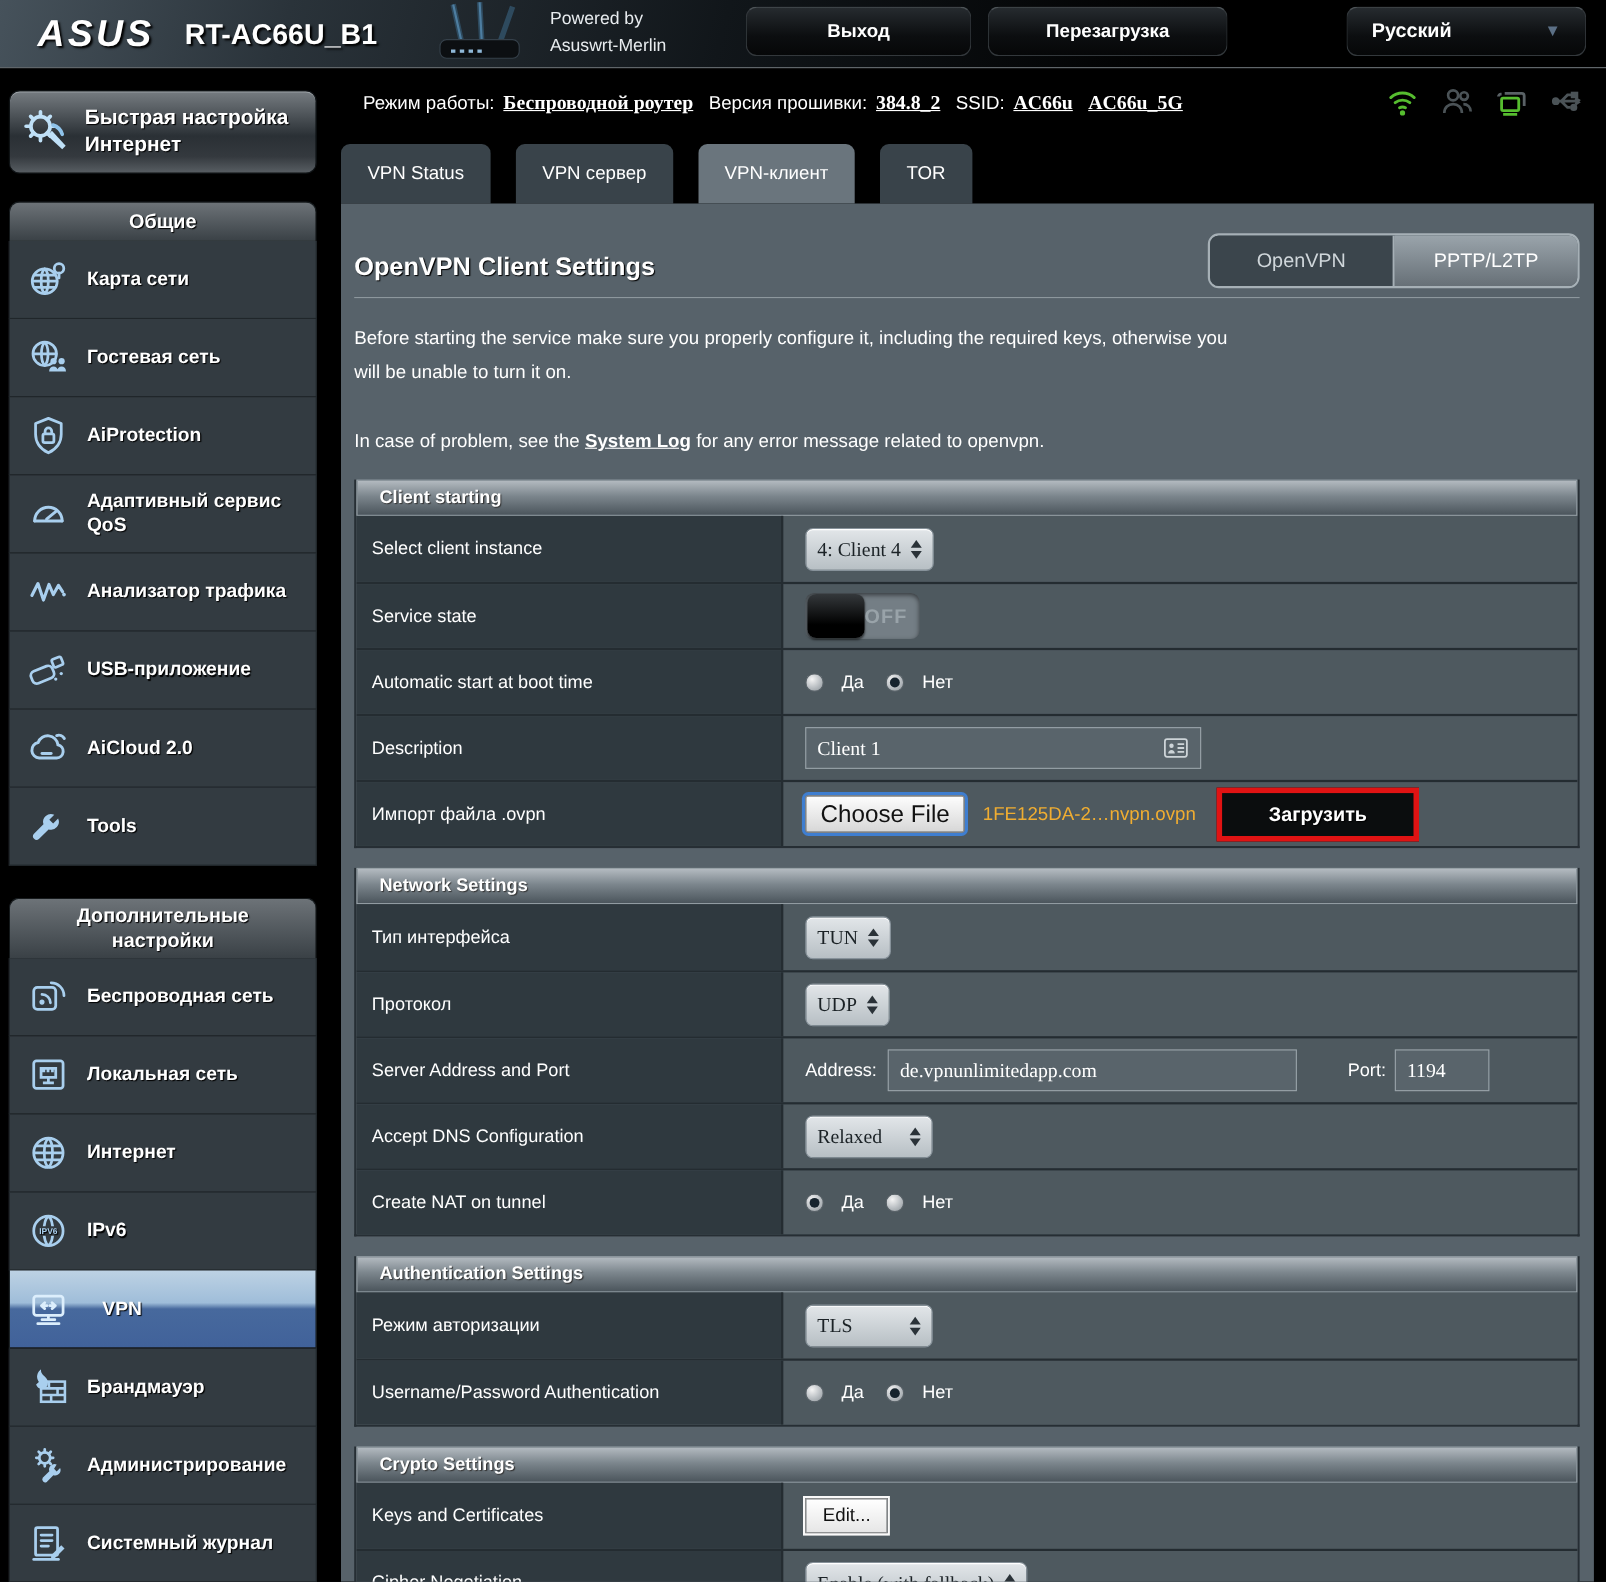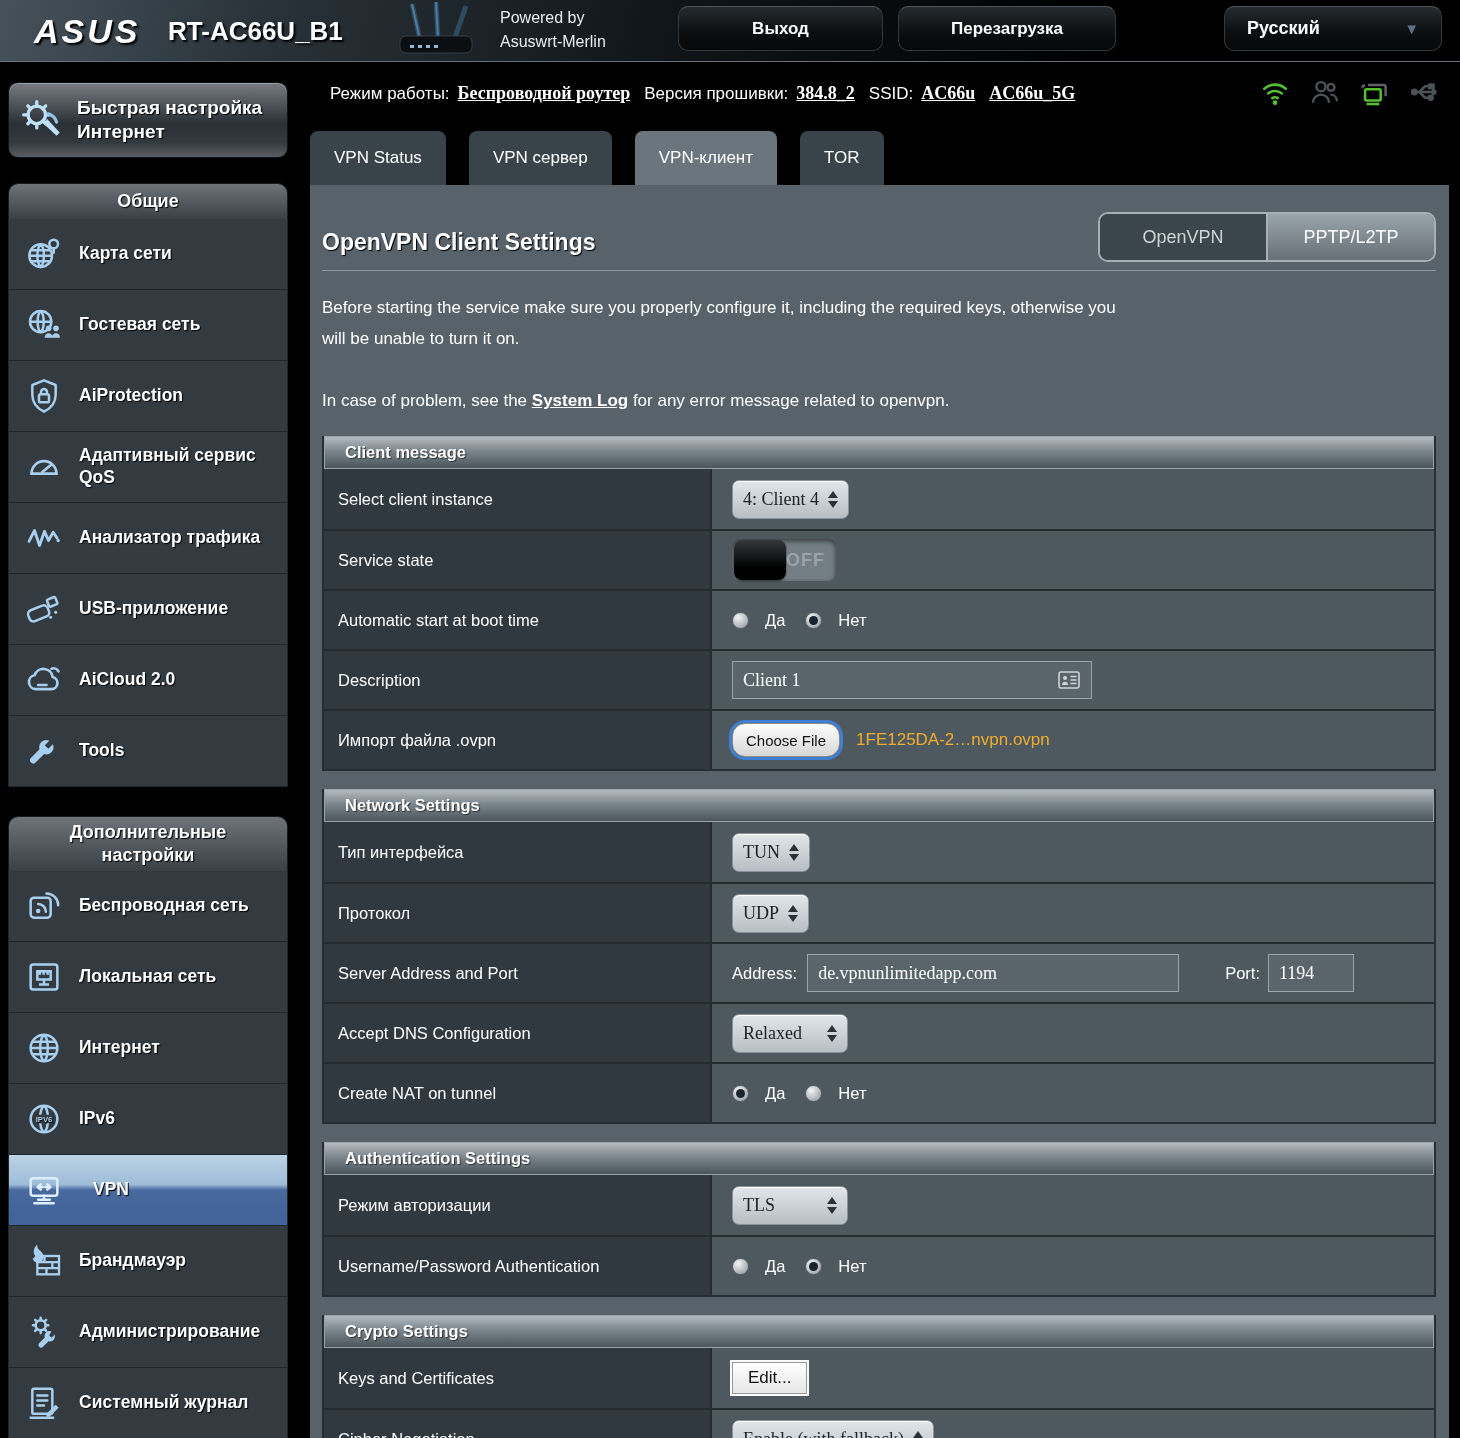--- a/index.html
+++ b/index.html
@@ -90,22 +90,22 @@
   .radio .dot { width:9px; height:9px; border-radius:50%; background:#17242e; }
   .radio-lbl { font-size:16.5px; margin:0 10px 0 6px; }
   .textinput { font-family:"Liberation Serif",serif; font-size:18px; color:#fff;
     background:#59646b; border:1px solid #9aa4aa; height:38px; display:flex;
     align-items:center; padding:0 10px; }
   .desc-input { width:360px; justify-content:space-between; }
   .addr-input { width:372px; }
   .port-input { width:86px; }
   .inline-lbl { font-size:16.5px; }
   .port-group { margin-left:auto; margin-right:80px; display:flex; align-items:center; gap:8px; }
-  .choose-file { background:linear-gradient(#fdfdfd,#d7d7d7); color:#111; font-size:15px;
-    height:34px; padding:0 13px; border:1px solid #8c8c8c; border-radius:13px;
+  .choose-file { background:linear-gradient(#fdfdfd,#d7d7d7); color:#111; font-size:22px;
+    height:34px; padding:0 13px; border:1px solid #8c8c8c; border-radius:3px;
     box-shadow:0 0 0 3px #3f7ed0; cursor:pointer; font-family:"Liberation Sans",sans-serif; }
   .filename { color:#f0ad31; font-size:17px; margin-left:6px; }
   .upload-btn { border:5px solid #e01313; background:#0b0d0e; color:#fff; font-weight:bold;
     font-size:18px; height:49px; width:184px; margin-left:9px; cursor:pointer;
     font-family:"Liberation Sans",sans-serif; text-shadow:1px 1px 1px #000; }
   .edit-btn { background:linear-gradient(#fff,#e6e6e6); border:1px solid #999; color:#111;
     font-size:17px; height:32px; padding:0 15px; cursor:pointer; box-shadow:0 0 0 2px #fafafa;
     font-family:"Liberation Sans",sans-serif; }
 
   
@@ -414,21 +414,21 @@
 
   <div class="page-title">OpenVPN Client Settings</div>
   <div class="title-rule"></div>
 
   <div class="intro1">Before starting the service make sure you properly configure it, including the required keys, otherwise you will be unable to turn it on.</div>
   <div class="intro2">
     <span>In case of problem, see the </span><span class="syslog-link">System Log</span><span> for any error message related to openvpn.</span>
   </div>
 
   <div class="table">
-    <div class="section-header">Client message</div>
+    <div class="section-header">Client starting</div>
 
     <div class="row" style="border-top:none;">
       <div class="label">Select client instance</div>
       <div class="value">
         <div class="select">
           <span>4: Client 4</span>
           <span class="spin">
               <i class="up"></i>
               <i class="dn"></i>
             </span>
@@ -471,20 +471,21 @@
           </svg>
         </div>
       </div>
     </div>
 
     <div class="row">
       <div class="label">Импорт файла .ovpn</div>
       <div class="value">
         <button class="choose-file">Choose File</button>
         <span class="filename">1FE125DA-2…nvpn.ovpn</span>
+        <button class="upload-btn">Загрузить</button>
       </div>
     </div>
   </div>
 
   <div class="table">
     <div class="section-header">Network Settings</div>
 
     <div class="row" style="border-top:none;">
       <div class="label">Тип интерфейса</div>
       <div class="value">

